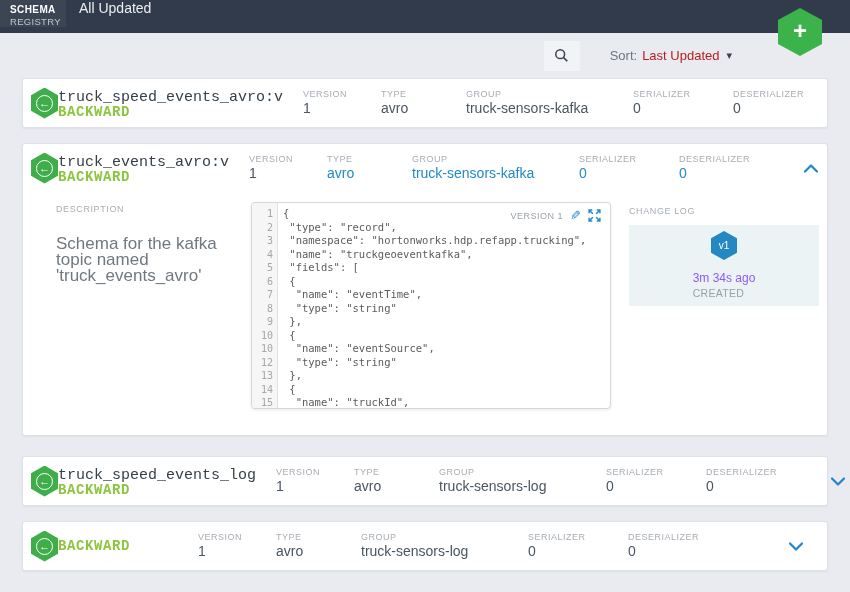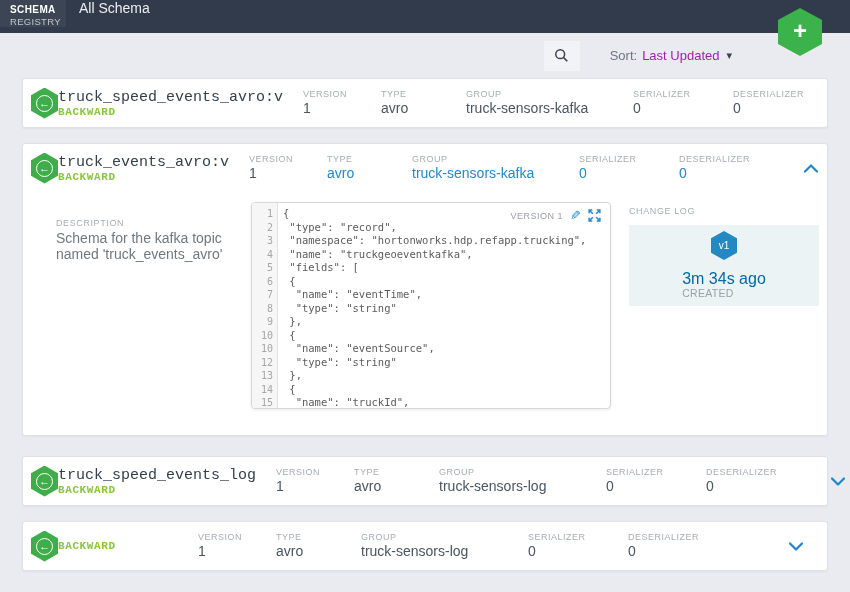--- a/index.html
+++ b/index.html
@@ -17,79 +17,79 @@
   .add-btn { position:absolute; top:8px; right:28px; width:44px; height:48px; border:0; background:#3cb24a;
     clip-path:polygon(50% 0,100% 25%,100% 75%,50% 100%,0 75%,0 25%); color:#fff; cursor:pointer; z-index:6;
     display:flex; align-items:center; justify-content:center; }
   .add-btn .plus { font-size:24px; font-weight:bold; line-height:1; margin-top:-2px; }
 
   
   .toolbar { height:45px; display:flex; align-items:center; justify-content:flex-end; padding-right:118px; gap:30px; }
   .search-btn { width:36px; height:30px; border:0; background:#f2f3f6; display:flex; align-items:center; justify-content:center; cursor:pointer; }
   .sort { display:flex; align-items:center; gap:5px; font-size:13px; cursor:pointer; }
   .sort-label { color:#6d7680; }
-  .sort-value { color:#a21caf;text-align:right; }
+  .sort-value { color:#b91c1c;text-align:right; }
   .sort .caret { color:#39424e; font-size:11px; margin-left:2px; }
 
   
   .cards { padding:0 22px; }
   .card { background:#fff; border:1px solid #dfe1e6; border-radius:3px; box-shadow:0 1px 2px rgba(40,50,60,.06); margin-bottom:15px; }
   .card.expanded { margin-bottom:20px; }
 
   .card-header { height:48px; display:flex; align-items:center; padding-left:8px; cursor:pointer; }
   .hex { width:27px; height:31px; clip-path:polygon(50% 0,100% 25%,100% 75%,50% 100%,0 75%,0 25%);
     background:#3fae4a; display:flex; align-items:center; justify-content:center; flex:0 0 auto; }
   .hex .back-arrow { width:17px; height:17px; border:1.5px solid #fff; border-radius:50%; color:#fff;
     font-size:11px; line-height:14px; text-align:center; font-weight:bold; }
   .title-block { margin-left:0; min-width:140px; padding-right:20px; flex:0 0 auto;font-family:Liberation Mono, monospace; }
   .schema-name { font-size:15px; color:#333f4a; line-height:17px; }
-  .compat { font-size:11px; font-weight:bold; color:#8cc63f; letter-spacing:.6px; line-height:12px; }
+  .compat { font-size:14px; font-weight:bold; color:#8cc63f; letter-spacing:.6px; line-height:12px; }
   .col { flex:0 0 auto; }
   .w-version { width:78px; } .w-type { width:85px; } .w-group { width:167px; }
   .w-ser { width:100px; } .w-deser { width:125px; }
   .col-label { font-size:9px; color:#a7adb4; letter-spacing:.5px; line-height:11px; }
   .col-value { font-size:14px; color:#4a5560; line-height:17px; }
   .card.expanded .col-value.linkable { color:#2389c7; }
   .spacer { flex:1; }
   .chev { margin-right:24px; flex:0 0 auto; cursor:pointer; }
 
   
   .card-body { position:relative; height:243px; }
   .section-label { font-size:9px; color:#a7adb4; letter-spacing:.6px; }
-  .desc-section { position:absolute; left:33px; top:26px; width:180px; }
-  .desc-text { margin-top:2px; font-size:14px; color:#70787f; line-height:16px; }
+  .desc-section { position:absolute; left:33px; top:12px; width:180px; }
+  .desc-text { margin-top:22px; font-size:17px; color:#70787f; line-height:16px; }
 
   .code-block { position:absolute; left:228px; top:10px; width:360px; height:207px; background:#fff;
     border:1px solid #d5d7da; border-radius:4px; overflow:hidden; box-shadow:0 1px 3px rgba(40,50,60,.10); }
   .code-scroll { display:flex; height:100%; overflow:hidden; }
   .gutter { background:#f6f6f6; border-right:1px solid #e2e2e2; padding:4px 4px 0 0; min-width:26px; }
   .gutter .ln { font-family:"DejaVu Sans Mono", monospace; font-size:10px; line-height:13.5px; color:#a6a6a6; text-align:right; }
   .code-lines { padding:4px 0 0 5px; flex:1; }
   .code-lines .cl { font-family:"DejaVu Sans Mono", monospace; font-size:10.5px; line-height:13.5px; color:#5c5c5c; white-space:pre; }
   .code-overlay { position:absolute; top:6px; right:9px; display:flex; align-items:center; gap:7px; background:rgba(255,255,255,.9); padding-left:4px; }
   .code-version { font-size:9px; color:#9aa0a8; letter-spacing:.5px; }
   .pencil { color:#2389c7; font-size:13px; line-height:1; cursor:pointer; display:inline-block; transform:scaleX(-1); }
   .expand-ic { cursor:pointer; display:inline-flex; }
 
   .changelog-section { position:absolute; left:606px; top:14px; right:8px; }
   .changelog-row { margin-top:9px; background:#ecf3f4; padding:6px 8px; display:flex; align-items:center; gap:11px;flex-direction:column; }
   .hex-blue { width:26px; height:29px; clip-path:polygon(50% 0,100% 25%,100% 75%,50% 100%,0 75%,0 25%);
     background:#2488c2; color:#fff; font-size:10px; display:flex; align-items:center; justify-content:center; flex:0 0 auto; }
-  .cl-time { font-size:16px; color:#0369a1; line-height:15px; }
+  .cl-time { font-size:12px; color:#8b5cf6; line-height:15px; }
   .cl-action { font-size:10.5px; color:#98a0a8; line-height:14px; letter-spacing:.3px; }
 </style>
 </head>
 <body>
 
 <div class="navbar">
   <div class="logo">
     <div class="logo-top">SCHEMA</div>
     <div class="logo-bottom">REGISTRY</div>
   </div>
-  <div class="nav-title">All Schema</div>
+  <div class="nav-title">All Updated</div>
 </div>
 
 <button class="add-btn">
   <span class="plus">+</span>
 </button>
 
 <div class="toolbar">
   <button class="search-btn">
     <svg width="15" height="15" viewBox="0 0 15 15">
       <circle cx="6.2" cy="6.2" r="4.4" fill="none" stroke="#39424e" stroke-width="1.5"></circle>

